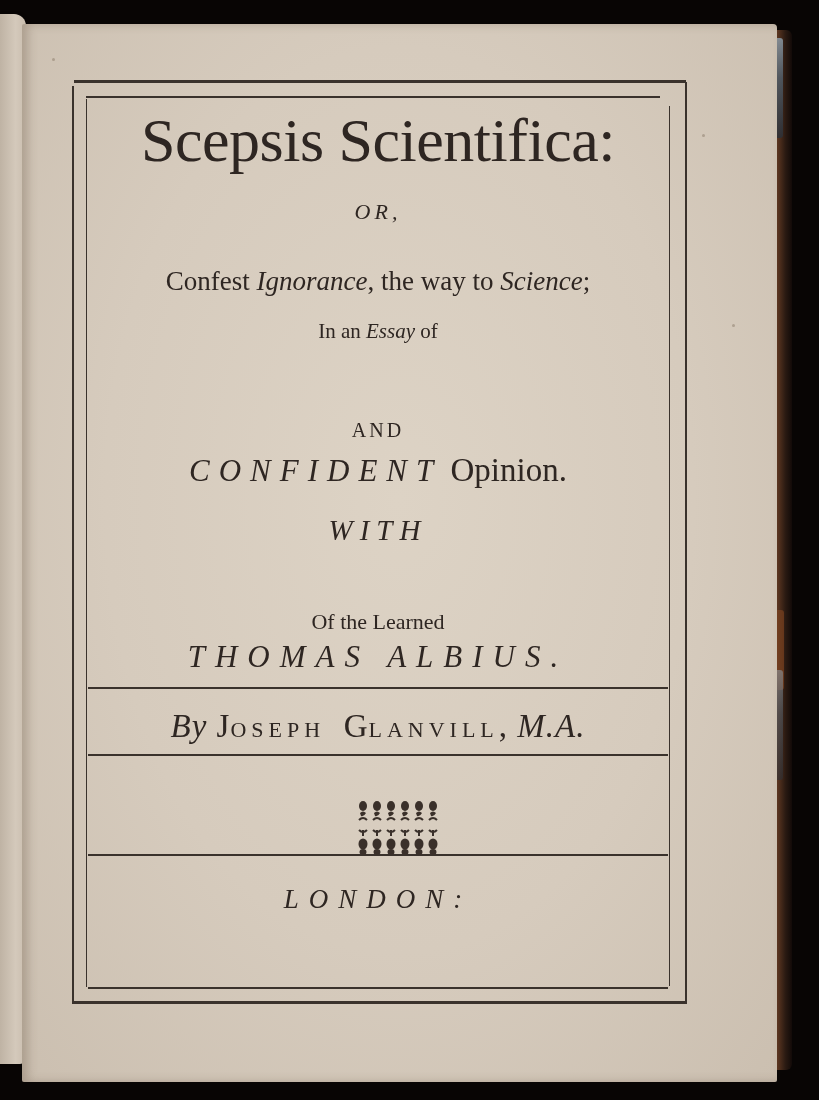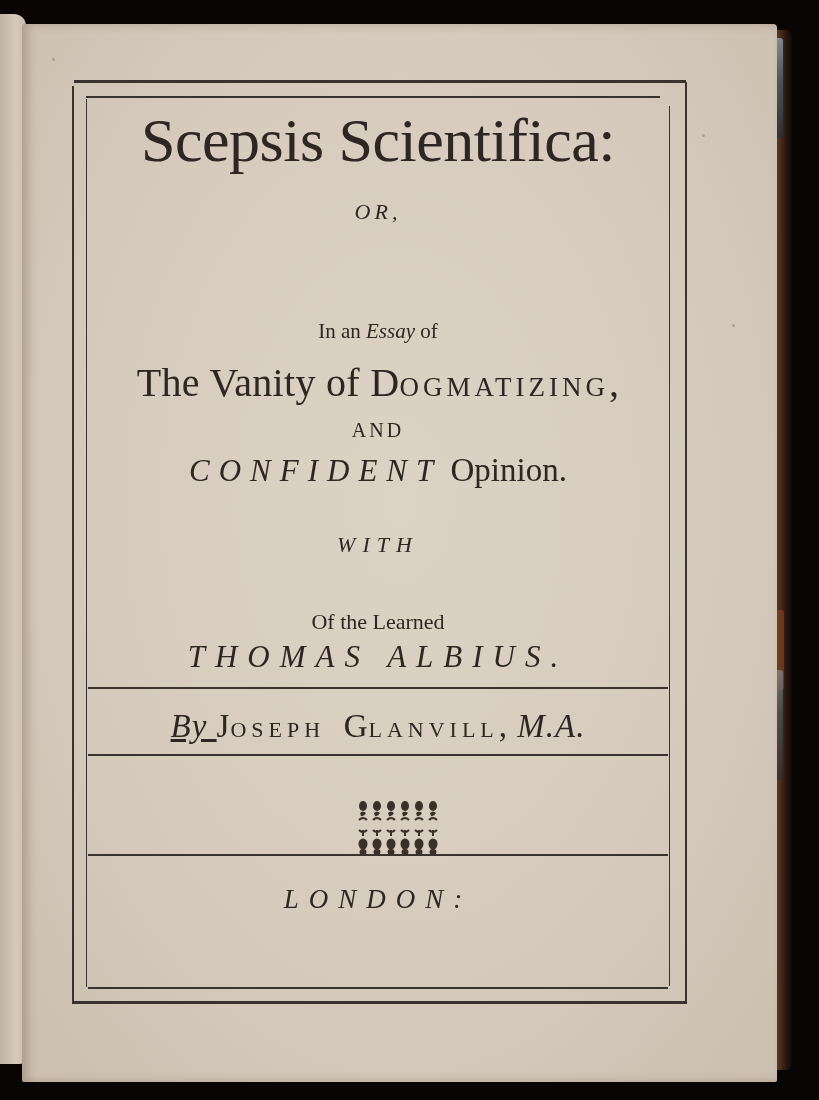--- a/index.html
+++ b/index.html
@@ -66,27 +66,27 @@
     .title { top: 85px; font-size: 62px; letter-spacing: -0.5px; line-height: 1; text-align: center; }
     .or { top: 175px; font-size: 22px; font-style: italic; letter-spacing: 4px; }
     .l-confest { top: 242px; font-size: 27px; }
     .l-confest i { font-size: 27px; }
     .l-essay { top: 295px; font-size: 21px; }
     .l-vanity { top: 335px; font-size: 40px; letter-spacing: 0.3px; }
     .l-vanity .sc { font-size: 27px; letter-spacing: 4px; }
     .l-and { top: 395px; font-size: 20px; letter-spacing: 3px; }
     .l-confident { top: 428px; font-size: 33px; }
     .l-confident i { letter-spacing: 9px; font-size: 31px; }
-    .l-with { top: 508px; font-size: 22px; font-style: italic; letter-spacing: 7px; font-family: Liberation Serif, serif; }
+    .l-with { top: 490px; font-size: 29px; font-style: italic; letter-spacing: 7px; font-family: Liberation Serif, serif; }
     .l-reply { top: 530px; font-size: 33px; letter-spacing: 1.5px; }
     .l-reply .small { font-size: 26px; letter-spacing: 0; }
     .l-learned { top: 585px; font-size: 22px; }
     .l-albius { top: 615px; font-size: 31px; font-style: italic; letter-spacing: 10px; }
     .l-by { top: 684px; font-size: 33px; letter-spacing: 1px; }
-    .l-by .by-prefix { font-style: italic; text-decoration: underline; }
+    .l-by .by-prefix { font-style: italic; }
     .l-by .sc { font-size: 22px; letter-spacing: 5px; }
     .l-by .ma { font-style: italic; }
     .l-london { top: 860px; font-size: 27px; font-style: italic; letter-spacing: 10px; }
     .l-printed { top: 900px; font-size: 25px; }
     .l-printed .sc { font-size: 17px; letter-spacing: 4px; }
     .l-printed .big { font-size: 25px; letter-spacing: 1px; }
     .l-grayhound { top: 938px; font-size: 19px; }
 
     
     .ornament {
@@ -123,28 +123,28 @@
   <div class="rule frame-inner-right"></div>
   <div class="rule frame-inner-bottom"></div>
 
   <div class="rule hr-1"></div>
   <div class="rule hr-2"></div>
   <div class="rule hr-3"></div>
 
   <div class="line title">Scepsis Scientifica:</div>
   <div class="line or">OR,</div>
 
+  <div class="line l-confest">
+    <span>Confest </span><i>Ignorance</i><span>, the way to </span><i>Science</i><span>;</span>
+  </div>
 
   <div class="line l-essay">
     <span>In an </span><i>Essay</i><span> of</span>
   </div>
 
-  <div class="line l-vanity">
-    <span>The Vanity of D</span><span class="sc">OGMATIZING</span><span>,</span>
-  </div>
 
   <div class="line l-and">AND</div>
 
   <div class="line l-confident">
     <i>CONFIDENT</i><span> Opinion.</span>
   </div>
 
   <div class="line l-with">WITH</div>
 
 

